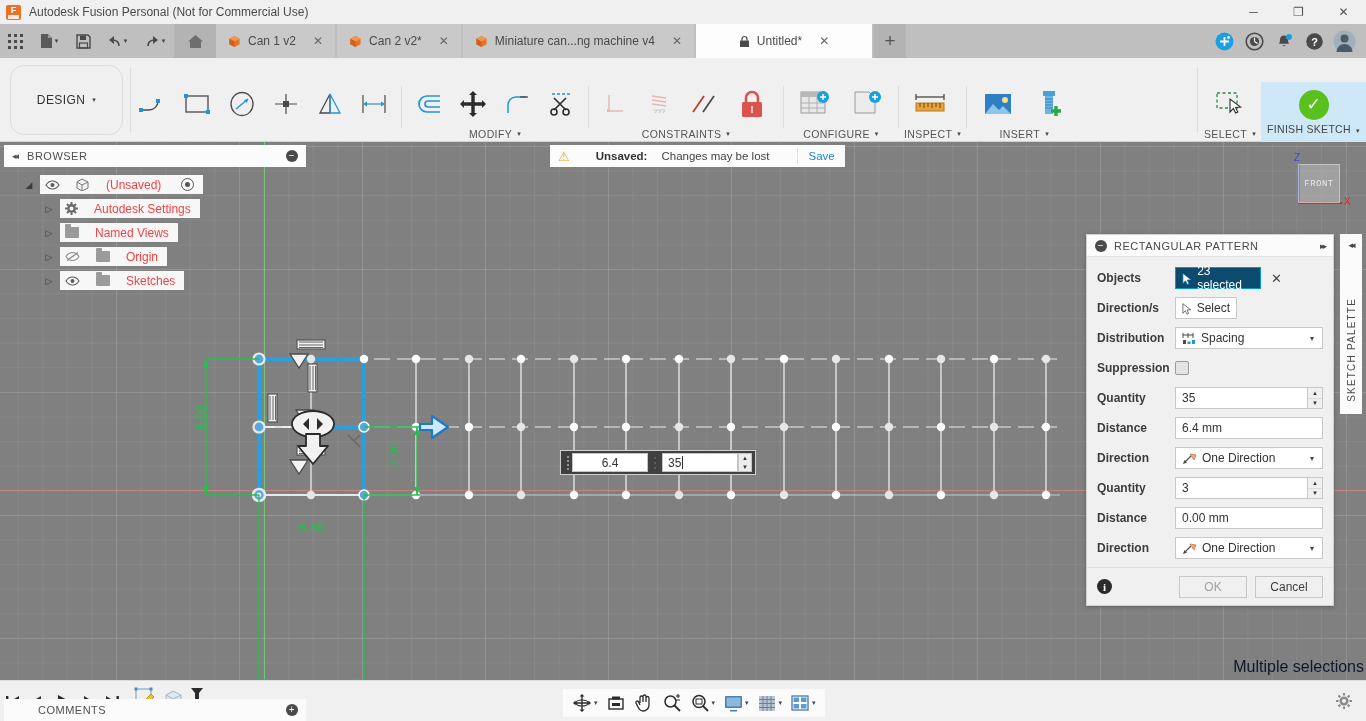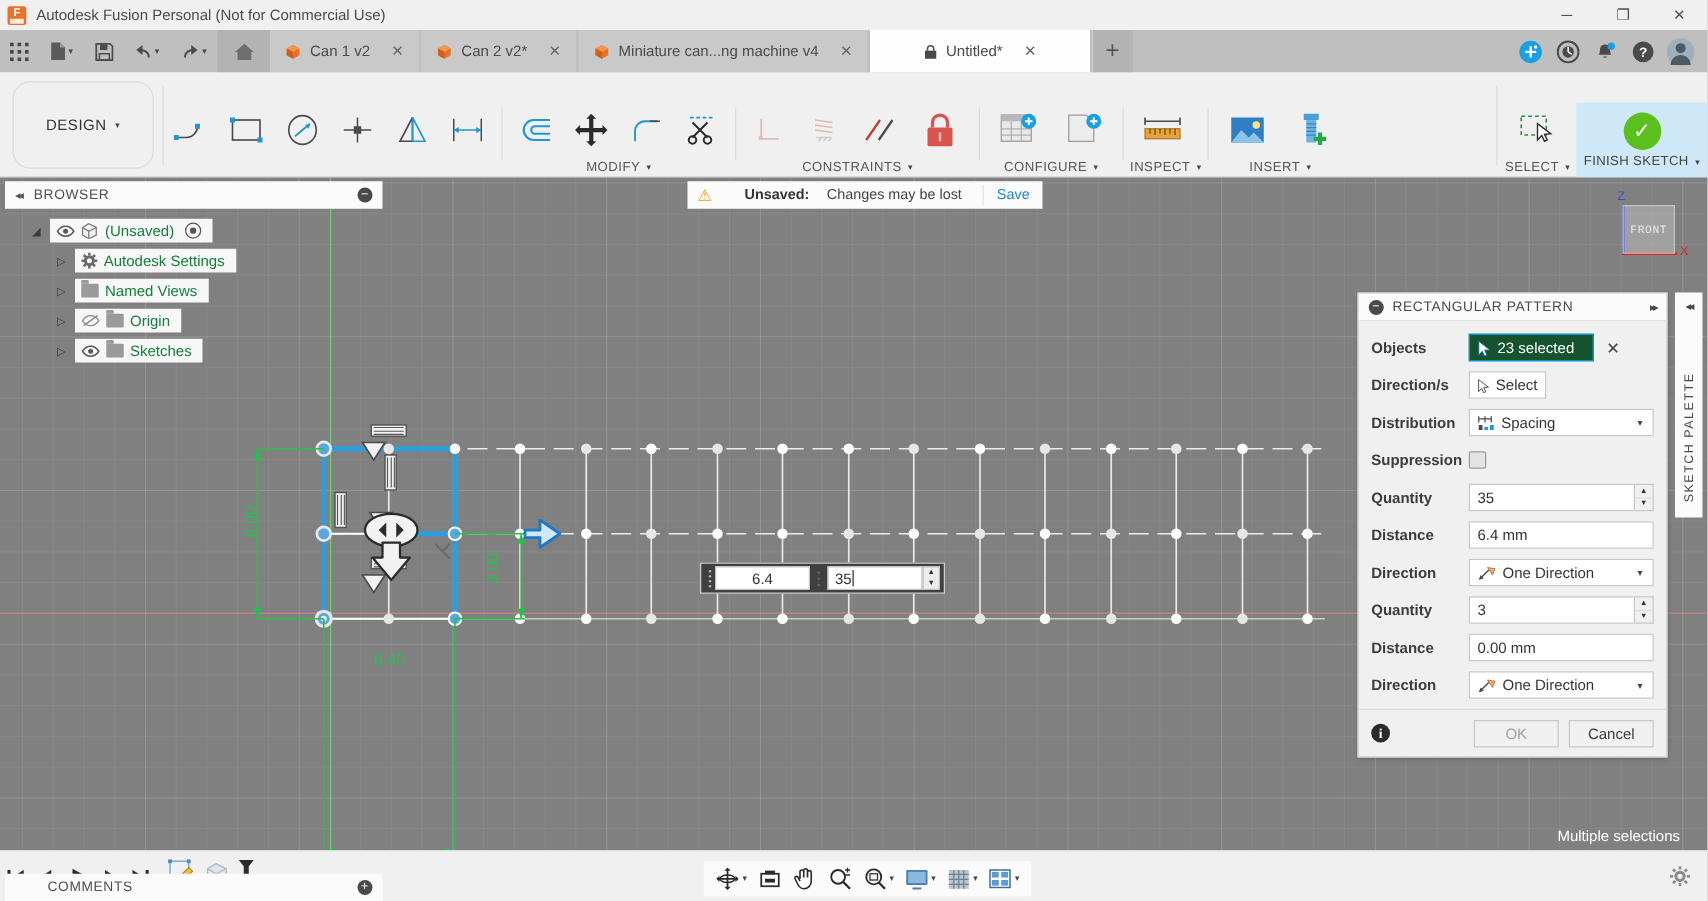--- a/index.html
+++ b/index.html
@@ -139,54 +139,54 @@
   }
   .browser .collapse { margin-right: 10px; font-size: 9px; color:#555; letter-spacing:-2px;}
   .browser .minus {
     margin-left:auto; width: 12px; height: 12px; border-radius: 50%; background: #4a4a4a;
     display:flex; align-items:center; justify-content:center; color:#fff; font-size: 10px; line-height: 1;
   }
   .tree { position:absolute; top: 174px; left: 4px; width: 300px; z-index: 20; font-size: 12px; }
   .tree-row { display:flex; align-items:center; height: 21px; margin-bottom: 3px; }
   .tree-arrow { width: 22px; text-align:center; color:#3c3c3c; font-size: 9px; }
   .tree-chip {
-    display:flex; align-items:center; gap:5px; background:#f7f7f7; height: 19px;
-    padding: 0 9px 0 5px; color:#15803d;
+    display:flex; align-items:center; gap:16px; background:#f7f7f7; height: 19px;
+    padding: 0 9px 0 5px; color:#ef4444;
   }
   .eye { width: 15px; height: 12px; display:inline-flex; align-items:center; justify-content:center; }
   .folder-ico { width: 14px; height: 11px; background: #9a9a9a; border-radius: 1px; position:relative; }
   .folder-ico:before { content:""; position:absolute; top:-3px; left:0; width:6px; height:3px; background:#9a9a9a; border-radius:1px 1px 0 0; }
   .radio-dot {
     width: 13px; height: 13px; border-radius:50%; border: 1.5px solid #555; display:flex;
     align-items:center; justify-content:center; margin-left:4px;
   }
   .radio-dot i { width:5px; height:5px; border-radius:50%; background:#555; display:block; }
 
   
   .unsaved {
     position:absolute; top: 145px; left: 550px; height: 22px; background:#fbfbfb;
     display:flex; align-items:center; font-size: 11.5px; z-index: 20;
   }
   .unsaved .warn { color:#f0a020; font-size: 13px; margin: 0 6px 0 8px; }
   .unsaved b { font-weight: bold; color:#333;padding-left:20px; }
-  .unsaved .msg { color:#444; margin: 0 17px 0 14px; }
+  .unsaved .msg { color:#444; margin: 0 28px 0 14px; }
   .unsaved .savelink { color:#1e87c8; padding: 0 10px; border-left: 1px solid #e0e0e0; height:16px; line-height:16px; }
 
   
   .comments {
     position:absolute; bottom: 0px; left: 4px; width: 302px; height: 22px;
     background: #fbfbfb; display:flex; align-items:center; padding: 0 8px;
     font-size: 11px; letter-spacing:.5px; color:#505050; z-index: 20;
   }
   .comments .plus {
     margin-left:auto; width:12px; height:12px; border-radius:50%; background:#4a4a4a;
     color:#fff; font-size:10px; display:flex; align-items:center; justify-content:center; line-height:1;
   }
   .multisel {
-    position:absolute; bottom: 4px; right: 22px; color:#ffffff; font-size: 12px; z-index:20;
+    position:absolute; bottom: 4px; right: 2px; color:#0f172a; font-size: 16px; z-index:20;
   }
 
   
   .viewcube { position:absolute; top: 12px; right: 18px; width: 76px; height: 70px; }
   .vc-face {
     position:absolute; left: 26px; top: 10px; width: 42px; height: 39px;
     background: rgba(200,200,200,.45); border:1px solid rgba(230,230,230,.5);
     display:flex; align-items:center; justify-content:center;
     font-size: 9px; color:#e9e9e9; letter-spacing:.5px;font-family:Liberation Mono, monospace;
   }
@@ -221,21 +221,21 @@
     display:flex; align-items:center; justify-content:center; margin-right:7px; line-height:1;
   }
   .dlg-head .expand { margin-left:auto; font-size:9px; color:#444; letter-spacing:-2px; }
   .dlg-body { padding: 6px 0 4px 0; }
   .row { display:flex; align-items:center; height: 30px; padding: 0 10px; }
   .row .lbl { width: 78px; color:#3c3c3c; font-size: 12px; font-weight: bold; }
   .fld {
     flex: 1; height: 22px; background:#fff; border:1px solid #c8c8c8;
     display:flex; align-items:center; padding: 0 6px; font-size: 12px; color:#333;
   }
-  .fld.sel { background:#14532d; border-color:#0696d7; color:#fff; flex:none; width: 100px; gap:5px; }
+  .fld.sel { background:#0c4a6e; border-color:#0696d7; color:#fff; flex:none; width: 86px; gap:5px; }
   .fld.btnlike { flex:none; width: 62px; gap:5px; }
   .fld.combo { padding-right:2px; }
   .fld .combo-caret { margin-left:auto; font-size: 8px; color:#444; padding-right:6px; }
   .xclose { margin-left: 10px; font-size: 13px; color:#444; }
   .spin { width: 15px; height: 22px; border:1px solid #c8c8c8; border-left:none; background:#f0f0f0;
           display:flex; flex-direction:column; }
   .spin div { flex:1; display:flex; align-items:center; justify-content:center; font-size:6px; color:#333; }
   .spin div:first-child { border-bottom:1px solid #dcdcdc; }
   .chk { width: 14px; height: 14px; border:1px solid #9a9a9a; background:#e4e4e4; border-radius:2px; }
   .cursor-ico { width: 11px; height: 13px; display:inline-block; }

